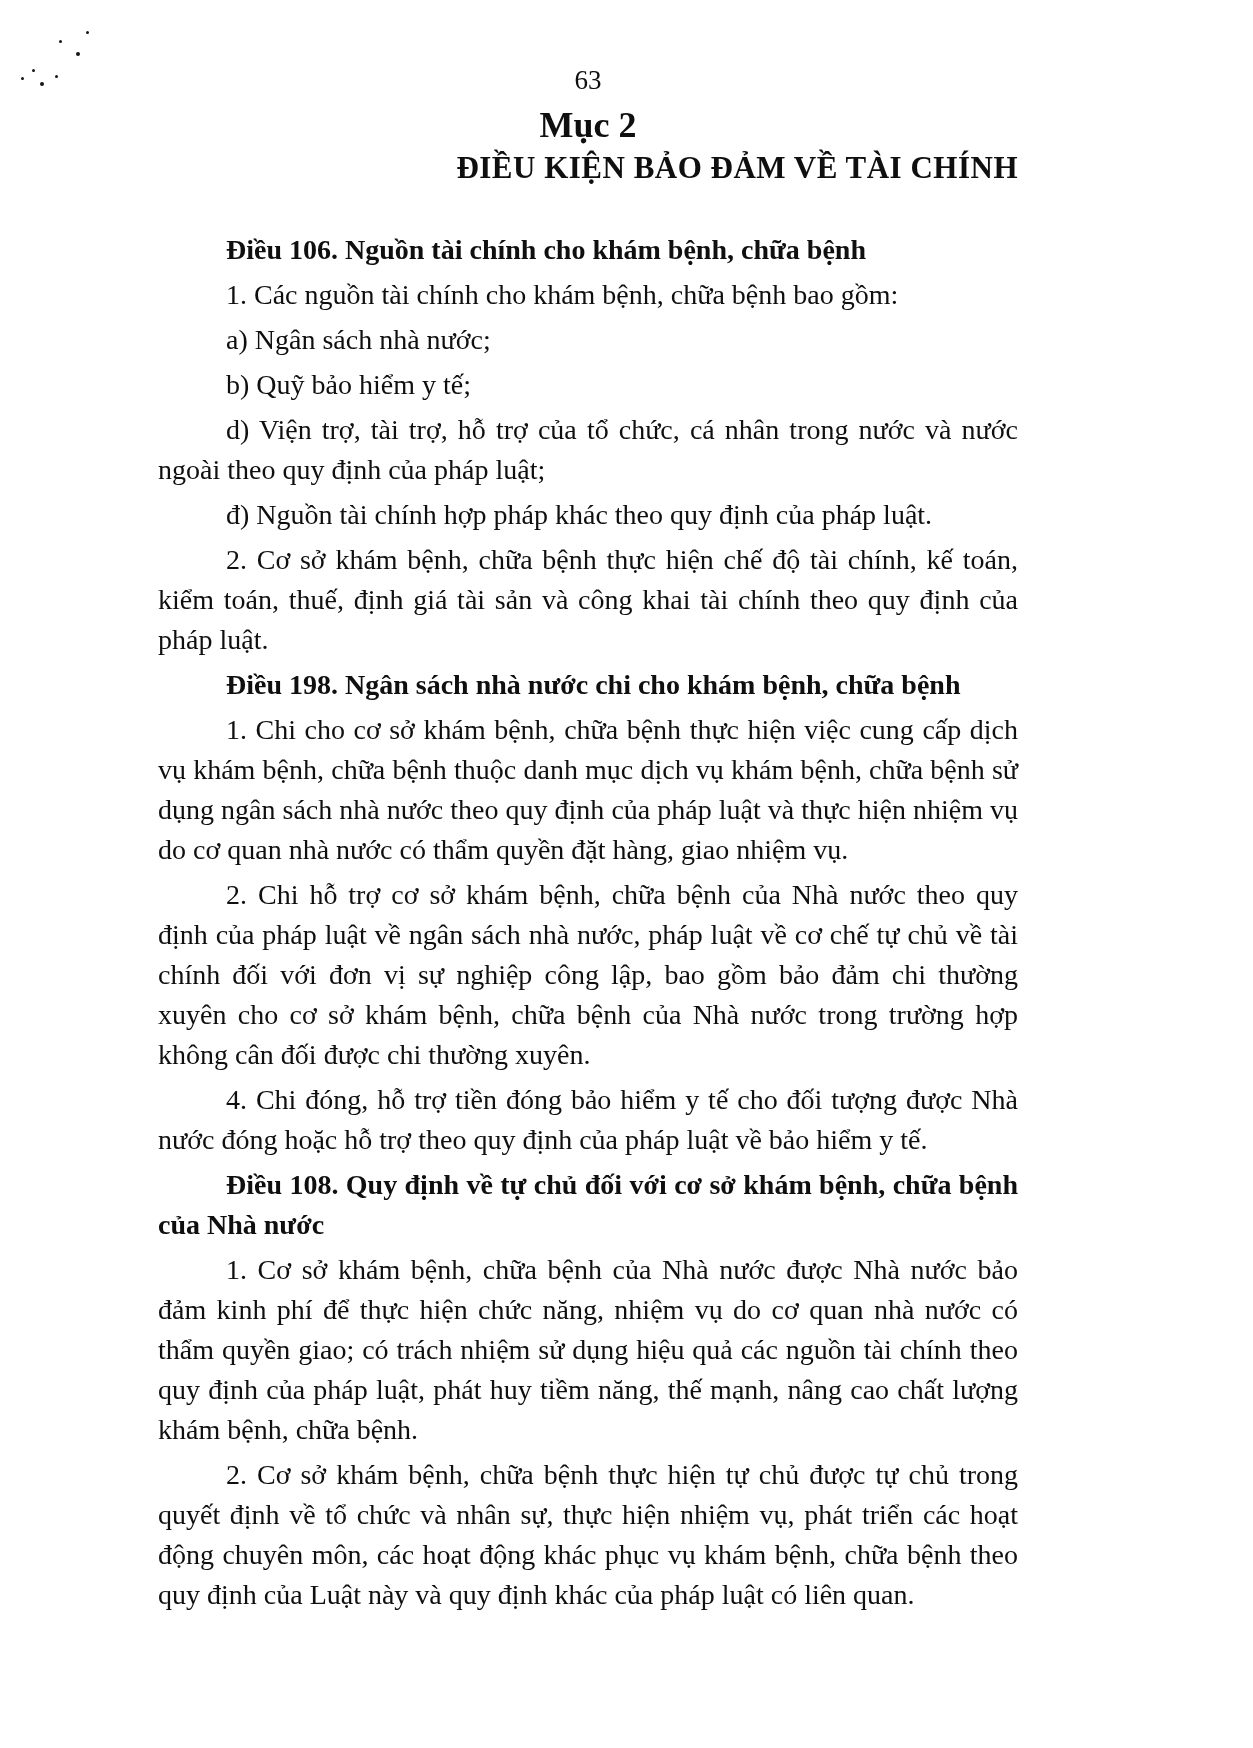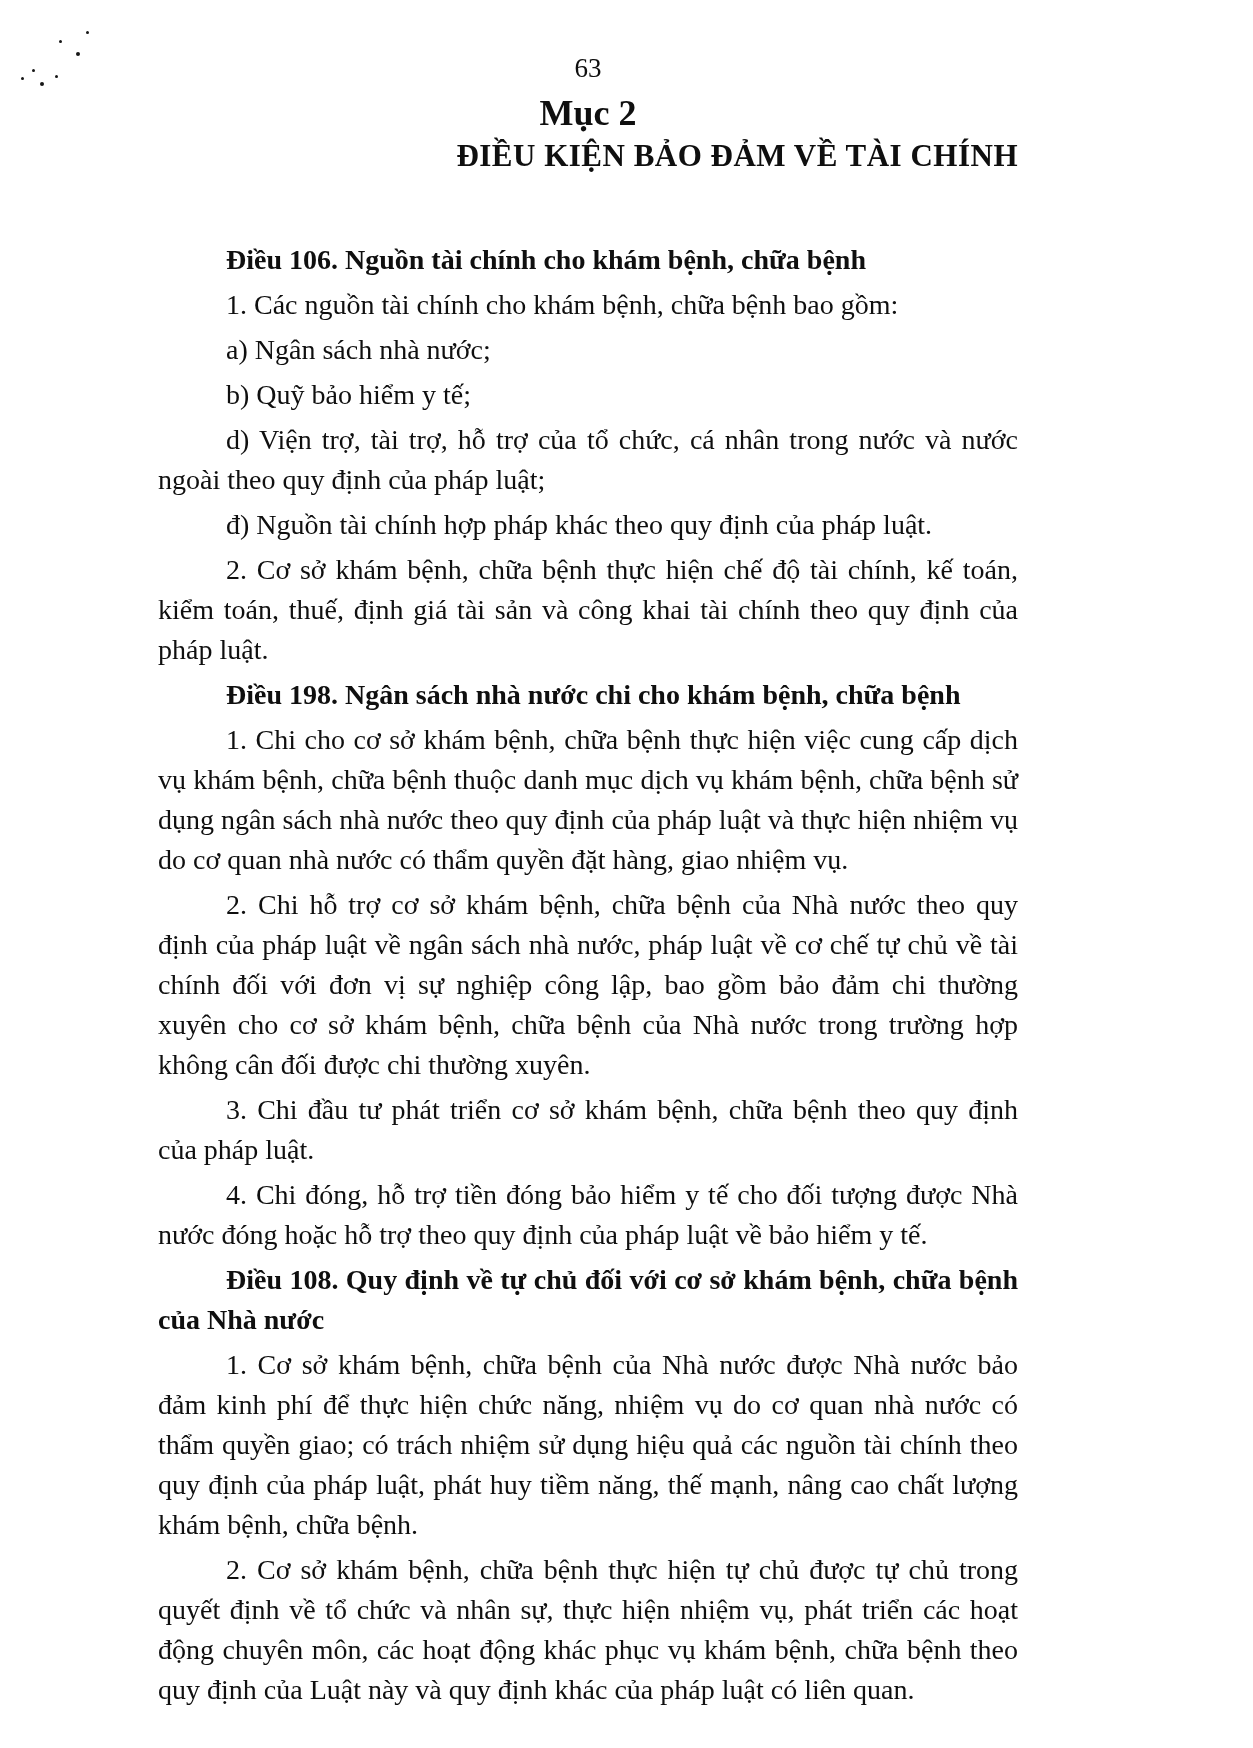--- a/index.html
+++ b/index.html
@@ -15,21 +15,21 @@
   .content {
     position: absolute;
     left: 158px;
     top: 0;
     width: 860px;
     font-size: 28px;
     line-height: 40px;
   }
   .center { text-align: center; }
   .page-number {
-    padding-top: 48px;
+    padding-top: 60px;
     font-size: 27px;
   }
   .section-label {
     margin-top: 4px;
     font-weight: bold;
     font-size: 36px;
     line-height: 42px;
   }
   .section-title {
     font-weight: bold;
@@ -37,21 +37,21 @@
     line-height: 44px;
     letter-spacing: 0.5px;
     text-align: right;
   }
   p { margin: 5px 0 0 0; }
   .heading {
     font-weight: bold;
     text-indent: 68px;
     text-align: justify;
   }
-  .heading.first { margin-top: 62px; }
+  .heading.first { margin-top: 40px; }
   .para {
     text-indent: 68px;
     text-align: justify;
   }
   .sp {
     position: absolute;
     background: #161616;
     border-radius: 50%;
     width: 3px;
     height: 3px;
@@ -85,21 +85,20 @@
     <p class="para">1. Các nguồn tài chính cho khám bệnh, chữa bệnh bao gồm:</p>
     <p class="para">a) Ngân sách nhà nước;</p>
     <p class="para">b) Quỹ bảo hiểm y tế;</p>
     <p class="para">d) Viện trợ, tài trợ, hỗ trợ của tổ chức, cá nhân trong nước và nước ngoài theo quy định của pháp luật;</p>
     <p class="para">đ) Nguồn tài chính hợp pháp khác theo quy định của pháp luật.</p>
     <p class="para">2. Cơ sở khám bệnh, chữa bệnh thực hiện chế độ tài chính, kế toán, kiểm toán, thuế, định giá tài sản và công khai tài chính theo quy định của pháp luật.</p>
 
     <p class="heading">Điều 198. Ngân sách nhà nước chi cho khám bệnh, chữa bệnh</p>
     <p class="para">1. Chi cho cơ sở khám bệnh, chữa bệnh thực hiện việc cung cấp dịch vụ khám bệnh, chữa bệnh thuộc danh mục dịch vụ khám bệnh, chữa bệnh sử dụng ngân sách nhà nước theo quy định của pháp luật và thực hiện nhiệm vụ do cơ quan nhà nước có thẩm quyền đặt hàng, giao nhiệm vụ.</p>
     <p class="para">2. Chi hỗ trợ cơ sở khám bệnh, chữa bệnh của Nhà nước theo quy định của pháp luật về ngân sách nhà nước, pháp luật về cơ chế tự chủ về tài chính đối với đơn vị sự nghiệp công lập, bao gồm bảo đảm chi thường xuyên cho cơ sở khám bệnh, chữa bệnh của Nhà nước trong trường hợp không cân đối được chi thường xuyên.</p>
-    <p class="para">3. Chi đầu tư phát triển cơ sở khám bệnh, chữa bệnh theo quy định của pháp luật.</p>
     <p class="para">4. Chi đóng, hỗ trợ tiền đóng bảo hiểm y tế cho đối tượng được Nhà nước đóng hoặc hỗ trợ theo quy định của pháp luật về bảo hiểm y tế.</p>
 
     <p class="heading">Điều 108. Quy định về tự chủ đối với cơ sở khám bệnh, chữa bệnh của Nhà nước</p>
     <p class="para">1. Cơ sở khám bệnh, chữa bệnh của Nhà nước được Nhà nước bảo đảm kinh phí để thực hiện chức năng, nhiệm vụ do cơ quan nhà nước có thẩm quyền giao; có trách nhiệm sử dụng hiệu quả các nguồn tài chính theo quy định của pháp luật, phát huy tiềm năng, thế mạnh, nâng cao chất lượng khám bệnh, chữa bệnh.</p>
     <p class="para">2. Cơ sở khám bệnh, chữa bệnh thực hiện tự chủ được tự chủ trong quyết định về tổ chức và nhân sự, thực hiện nhiệm vụ, phát triển các hoạt động chuyên môn, các hoạt động khác phục vụ khám bệnh, chữa bệnh theo quy định của Luật này và quy định khác của pháp luật có liên quan.</p>
 
   </div>
 </div>
 
 </body></html>

